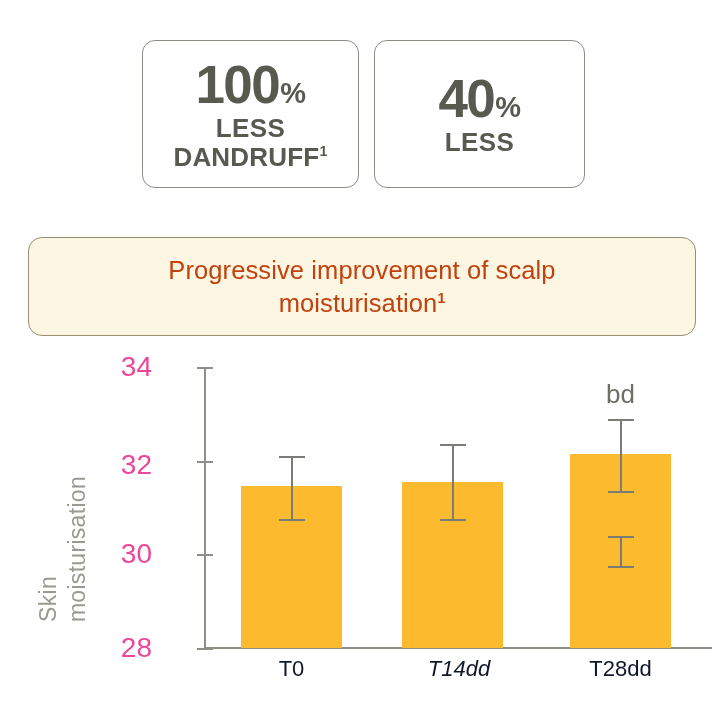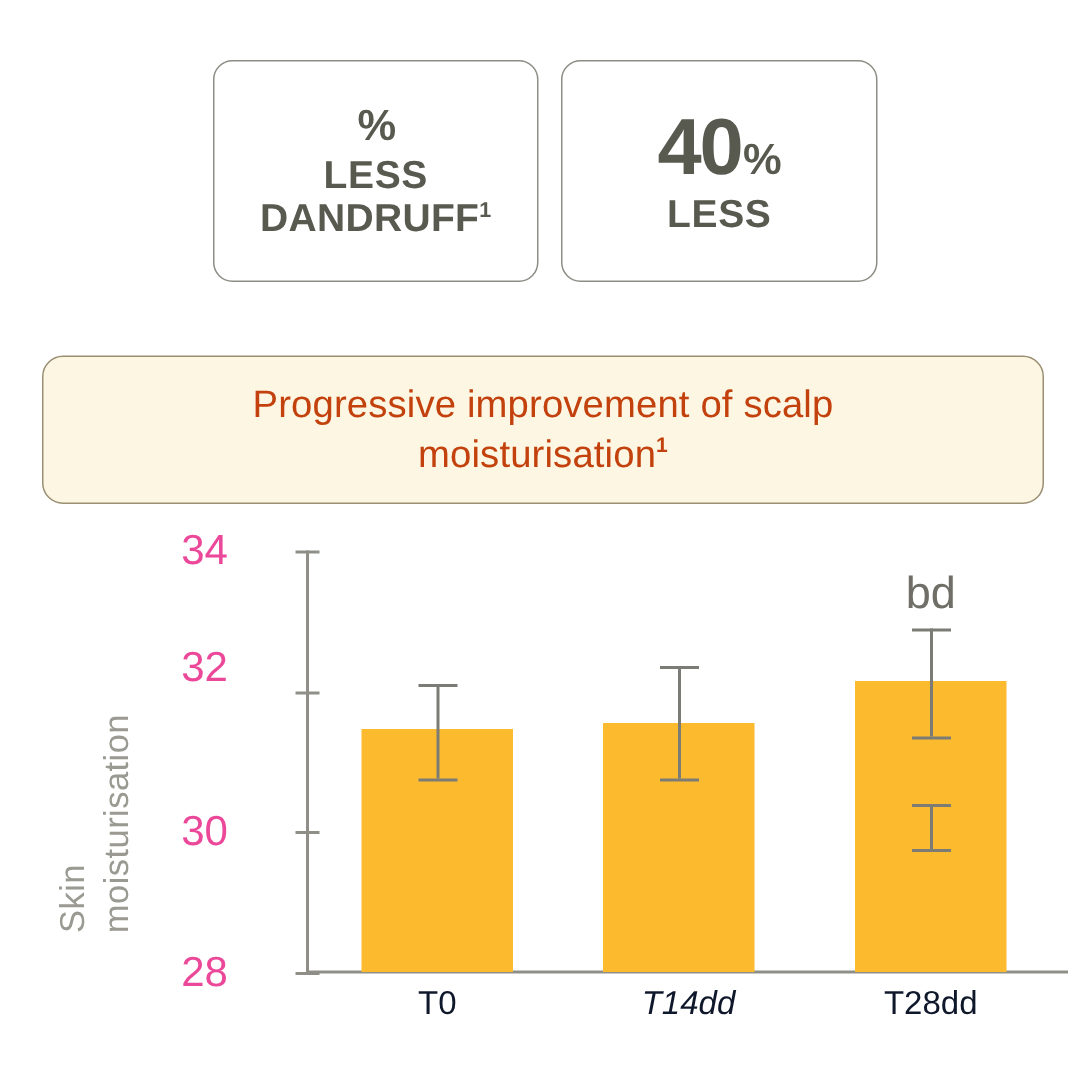--- a/index.html
+++ b/index.html
@@ -193,21 +193,21 @@
     background: #7c7c76;
   }
   .errcap {
     position: absolute;
     width: 26px;
     height: 2px;
     background: #7c7c76;
   }
   .bar-annotation {
     position: absolute;
-    font-size: 30px;
+    font-size: 26px;
     color: #6f6f68;
     text-align: left;
     transform: translateX(-50%);
   }
   .x-tick-label {
     position: absolute;
     top: 320px;
     font-size: 22px;
     color: #0f172a;
     text-align: center;
@@ -215,20 +215,21 @@
     white-space: nowrap;
   }
 </style>
 </head>
 <body>
 
 <div class="stats-row">
 
   <div class="stat-card" id="stat-card-0">
     <div class="stat-value-line">
+      <span class="stat-value">100</span>
       <span class="stat-unit">%</span>
     </div>
     <div class="stat-sub">LESS</div>
     <div class="stat-target"><span>DANDRUFF</span><span class="sup">1</span></div>
   </div>
 
   <div class="stat-card" id="stat-card-1">
     <div class="stat-value-line">
       <span class="stat-value">40</span>
       <span class="stat-unit">%</span>
@@ -247,21 +248,21 @@
     <span>Skin</span>
     <span>moisturisation</span>
   </div>
 
   <div class="chart-plot" id="plot">
     <div class="axis-line-y"></div>
     <div class="axis-line-x"></div>
     <div class="tick-wrap" id="tick-wrap">
         <div class="tick-label" style="top: 312px;">28</div>
         <div class="tick-label" style="top: 218.333px;">30</div>
-        <div class="tick-label" style="top: 109px;">32</div>
+        <div class="tick-label" style="top: 129px;">32</div>
         <div class="tick-label" style="top: 31px;">34</div>
       </div>
   <div class="tick-mark" style="top: 312px;"></div>
       <div class="tick-mark" style="top: 218.333px;"></div>
       <div class="tick-mark" style="top: 124.667px;"></div>
       <div class="tick-mark" style="top: 31px;"></div>
       <div class="bar" style="left: 241px; top: 150.425px; width: 101px; height: 161.575px;"></div>
       <div class="errbar" style="left: 290.5px; top: 119.983px; height: 63.225px;"></div>
       <div class="errcap" style="left: 278.5px; top: 119.983px;"></div>
       <div class="errcap" style="left: 278.5px; top: 183.208px;"></div>

